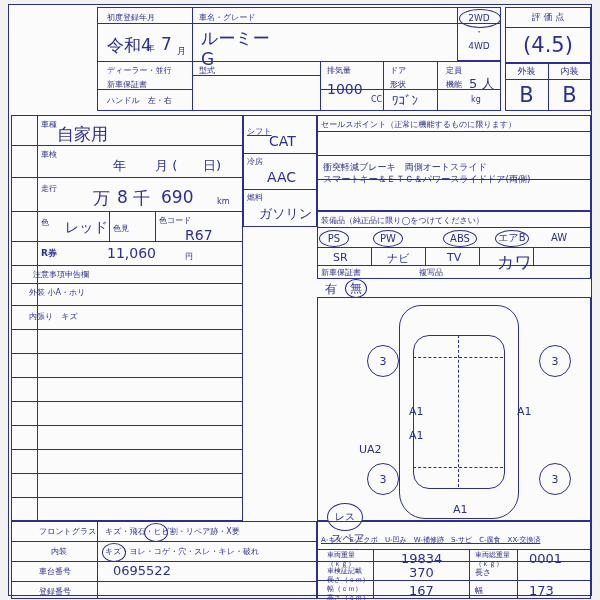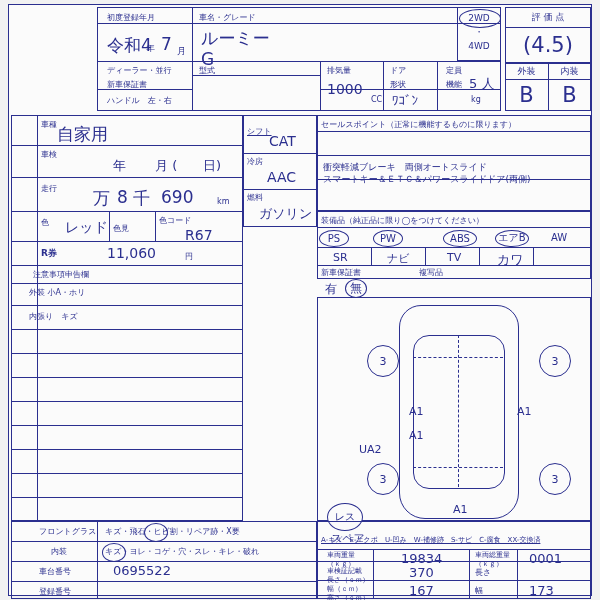--- a/index.html
+++ b/index.html
@@ -197,21 +197,21 @@
     <span class="oval" style="width:32px;height:15px;font-size:10px;margin-left:18px;">
         <span>エアB</span>
       </span>
     <span class="abs lbl9" style="left:232px;top:3px;font-size:10px;">AW</span>
   </div>
 
   <div class="abs" style="left:310px;top:244px;width:270px;height:16px;display:flex;align-items:center;">
     <span class="abs lbl9" style="left:14px;top:2px;font-size:11px;">SR</span>
     <span class="abs lbl9" style="left:68px;top:2px;font-size:11px;">ナビ</span>
     <span class="abs lbl9" style="left:128px;top:2px;font-size:11px;">TV</span>
-    <span class="abs lbl9" style="left:178px;top:2px;font-size:13px;">カワ</span>
+    <span class="abs lbl9" style="left:178px;top:2px;font-size:17px;">カワ</span>
   </div>
   <div class="vline" style="left:362px;top:242px;height:18px;"></div>
   <div class="vline" style="left:416px;top:242px;height:18px;"></div>
   <div class="vline" style="left:470px;top:242px;height:18px;"></div>
   <div class="vline" style="left:524px;top:242px;height:18px;"></div>
 
   <div class="abs lbl" style="left:312px;top:262px;">新車保証書</div>
   <div class="abs lbl" style="left:410px;top:262px;">複写品</div>
   <div class="abs lbl9" style="left:316px;top:276px;font-size:12px;">有</div>
   <span class="circ" style="position:absolute;left:336px;top:274px;width:20px;height:17px;font-size:12px;">

